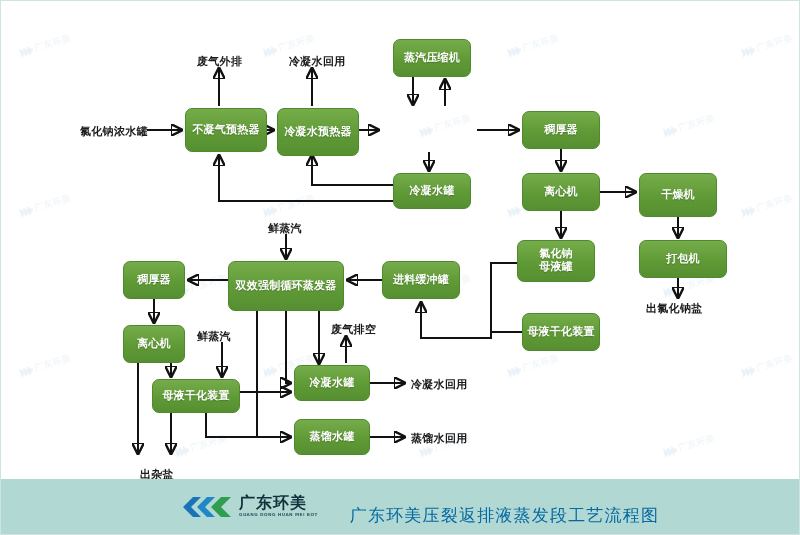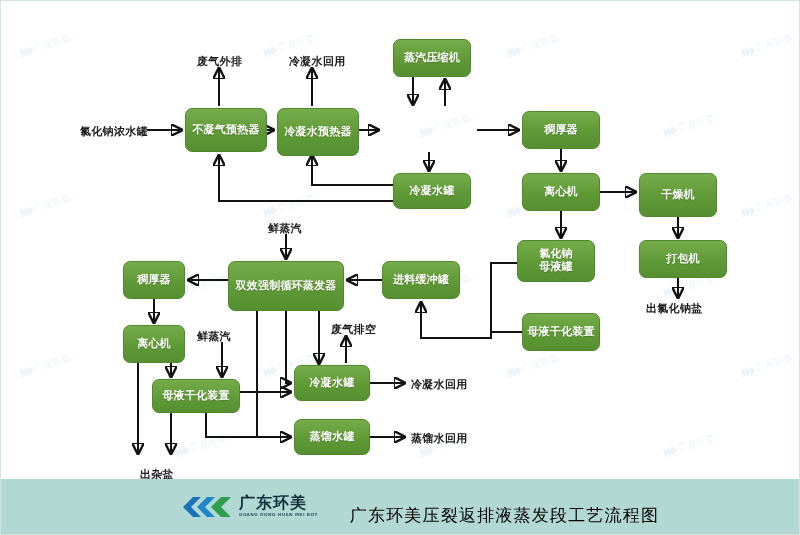--- a/index.html
+++ b/index.html
@@ -84,21 +84,21 @@
   }
   #logo{display:flex;align-items:center;margin-left:180px;gap:6px;}
   .logo-mark{position:relative;width:52px;height:26px;}
   .logo-mark svg{display:block;}
   .logo-text{display:flex;flex-direction:column;line-height:1;}
   .logo-cn{font-size:16px;font-weight:bold;color:#12303a;letter-spacing:1px;}
   .logo-en{font-size:4.2px;font-weight:bold;color:#3c5a63;letter-spacing:.45px;margin-top:2px;}
   #footer-title{
     margin-left:32px;
     font-size:17px;
-    color:#000000;
+    color:#0369a1;
     letter-spacing:1.2px;
     margin-top:17px;
   }
 </style>
 </head>
 <body>
 
 <div id="stage">
 
   <div id="watermarks">

